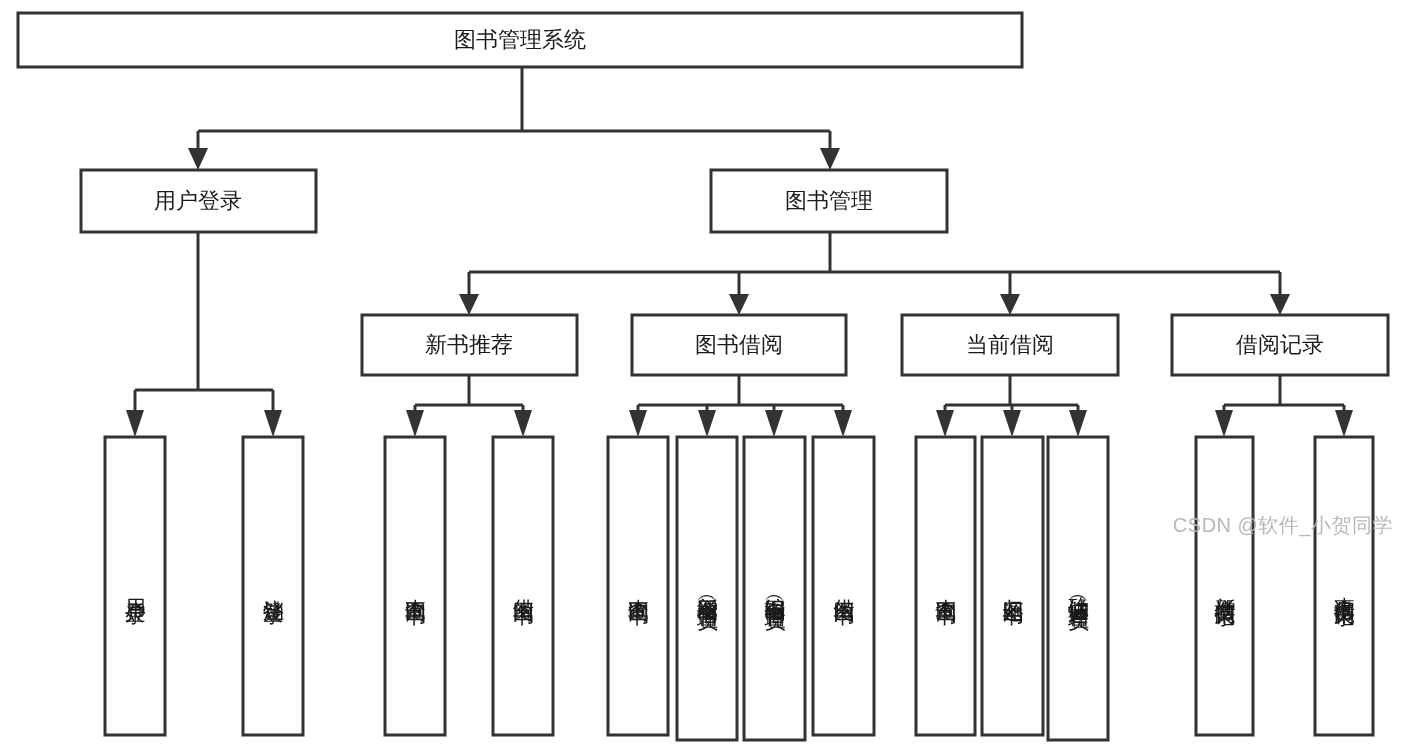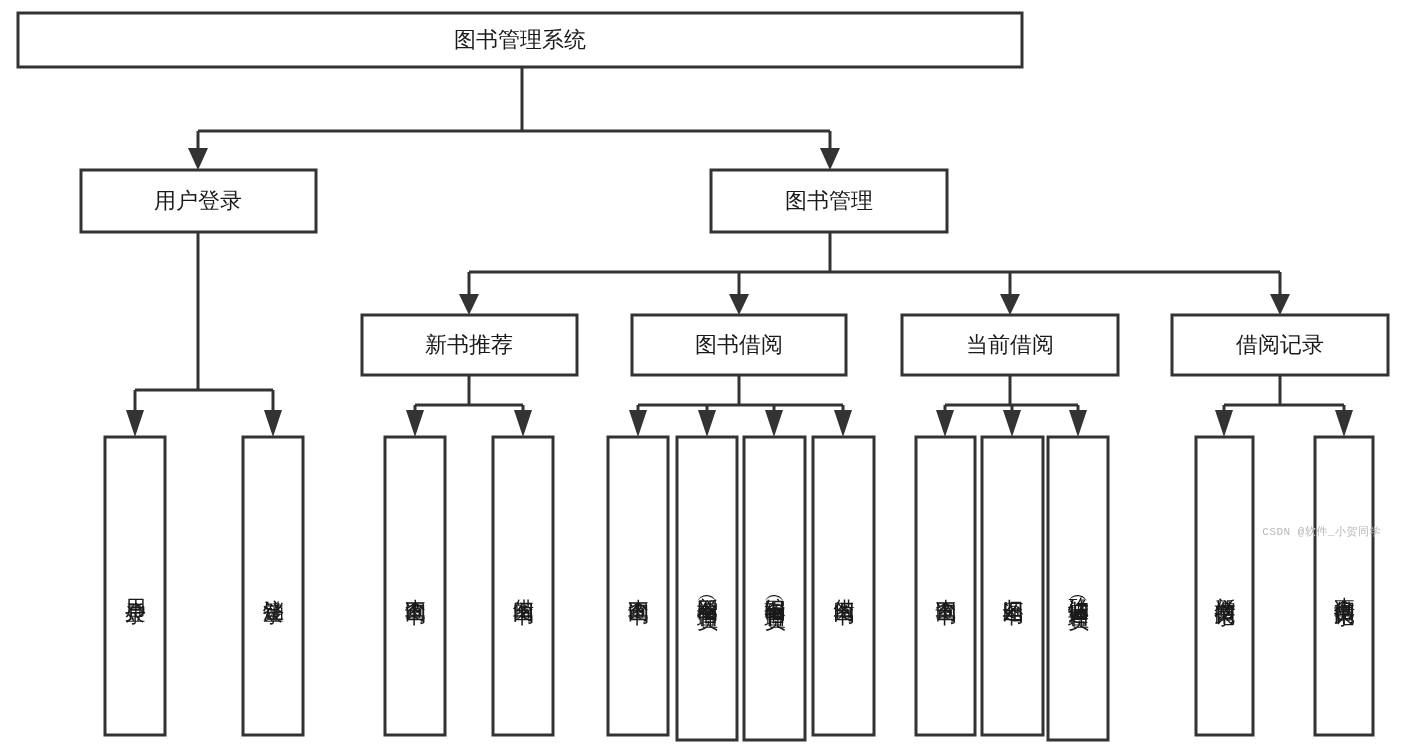--- a/index.html
+++ b/index.html
@@ -58,24 +58,24 @@
     color: #1a1a1a;
     letter-spacing: 2px;
     display: flex;
     align-items: center;
     justify-content: center;
     white-space: nowrap;
     pointer-events: none;
   }
   .watermark {
     position: absolute;
-    right: 24px;
+    right: 12px;
     bottom: 6px;
-    font-family: Liberation Mono, monospace;
-    font-size: 11px;
+    font-family: Liberation Sans, sans-serif;
+    font-size: 20px;
     color: #b8b8b8;
     letter-spacing: 0.5px;
     white-space: nowrap;
   }
 </style>
 </head>
 <body>
 
 <div id="diagram-root">
 

